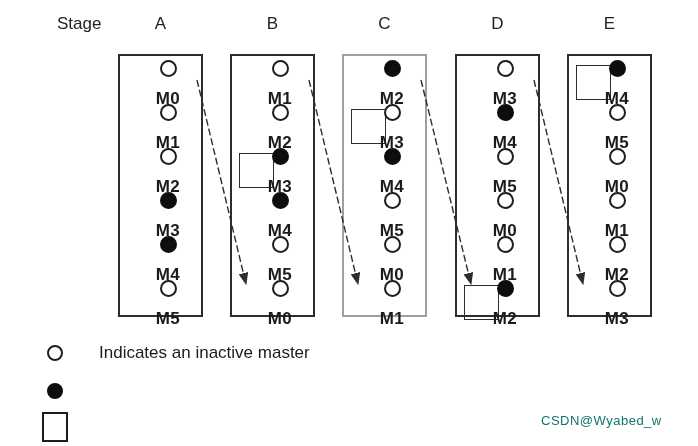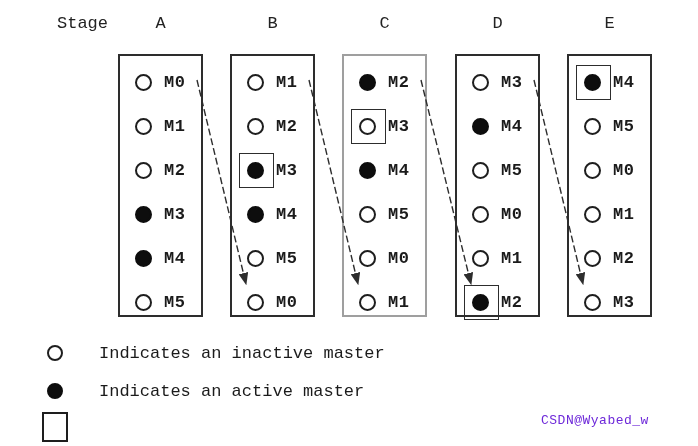--- a/index.html
+++ b/index.html
@@ -1,35 +1,35 @@
 <!DOCTYPE html>
 <html><head>
 <meta charset="utf-8">
 <style>
   html,body { margin:0; padding:0; background:#ffffff; }
   .canvas {
     position:relative; width:698px; height:446px; background:#ffffff;
-    font-family:Liberation Mono, monospace; color:#1e1e1e; overflow:hidden;
+    font-family:Liberation Sans, sans-serif; color:#1e1e1e; overflow:hidden;
   }
   .stage-header {
     position:absolute; left:57px; top:14px; font-size:17px; color:#222;
   }
   .stage-col { position:absolute; top:14px; width:85px; }
   .stage-letter {
     width:100%; text-align:center; font-size:17px; height:22px; color:#222;
   }
   .stage-box {
     position:absolute; left:0; top:40px; width:85px; height:263px;
     border:2px solid #2d2d2d; box-sizing:border-box; background:#fff;
   }
   .stage-box.gray-frame { border-color:#9f9f9f; }
   .m-row {
     position:absolute; left:0; width:100%; height:44px;
     display:flex; align-items:center; gap:12px;
-    padding-left:15px; box-sizing:border-box;
+    padding-left:15px; box-sizing:border-box;flex-direction:column;
   }
   .circ {
     width:17px; height:17px; border-radius:50%;
     border:2px solid #1e1e1e; box-sizing:border-box; background:#fff; flex:0 0 auto;
   }
   .circ.active { background:#0d0d0d; border-color:#0d0d0d; }
   .m-label { font-size:17px; font-weight:600; letter-spacing:.5px; color:#1b1b1b; }
   .winner-box {
     position:absolute; left:7px; width:35px; height:35px;
     border:1.6px solid #2d2d2d; box-sizing:border-box; background:transparent;
@@ -45,21 +45,21 @@
   .legend-circ {
     width:16px; height:16px; border-radius:50%;
     border:2px solid #1e1e1e; box-sizing:border-box; background:#fff;
   }
   .legend-circ.active { background:#0d0d0d; border-color:#0d0d0d; }
   .legend-square {
     width:26px; height:30px; border:2px solid #1e1e1e; box-sizing:border-box; background:#fff;
   }
   .legend-text { font-size:17px; color:#1b1b1b; white-space:nowrap; }
   .watermark {
-    position:absolute; left:541px; top:413px; font-size:13px; color:#6d28d9;
+    position:absolute; left:541px; top:413px; font-size:13px; color:#0f766e;
     letter-spacing:.5px; white-space:nowrap;
   }
 </style>
 </head>
 <body>
 
 <div class="canvas">
 
   <div class="stage-header">Stage</div>
 
@@ -258,21 +258,20 @@
     <span class="legend-symbol">
           <span class="legend-circ"></span>
         </span>
     <span class="legend-text">Indicates an inactive master</span>
   </div>
 
   <div class="legend-row" style="top: 376px; height: 30px;">
     <span class="legend-symbol">
           <span class="legend-circ active"></span>
         </span>
-    <span class="legend-text">Indicates an active master</span>
   </div>
 
   <div class="legend-row" style="top: 412px; height: 30px;">
     <span class="legend-symbol">
           <span class="legend-square"></span>
         </span>
   </div>
 </div>
 
   <div class="watermark">CSDN@Wyabed_w</div>

